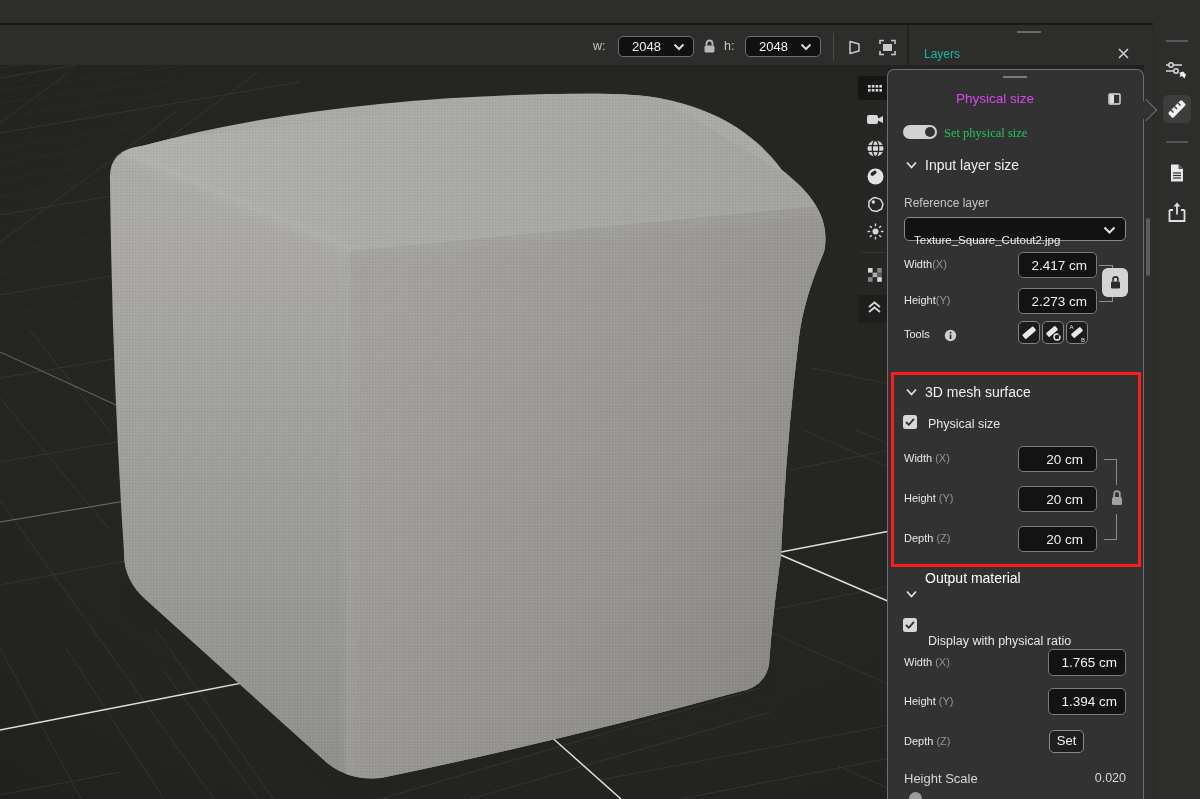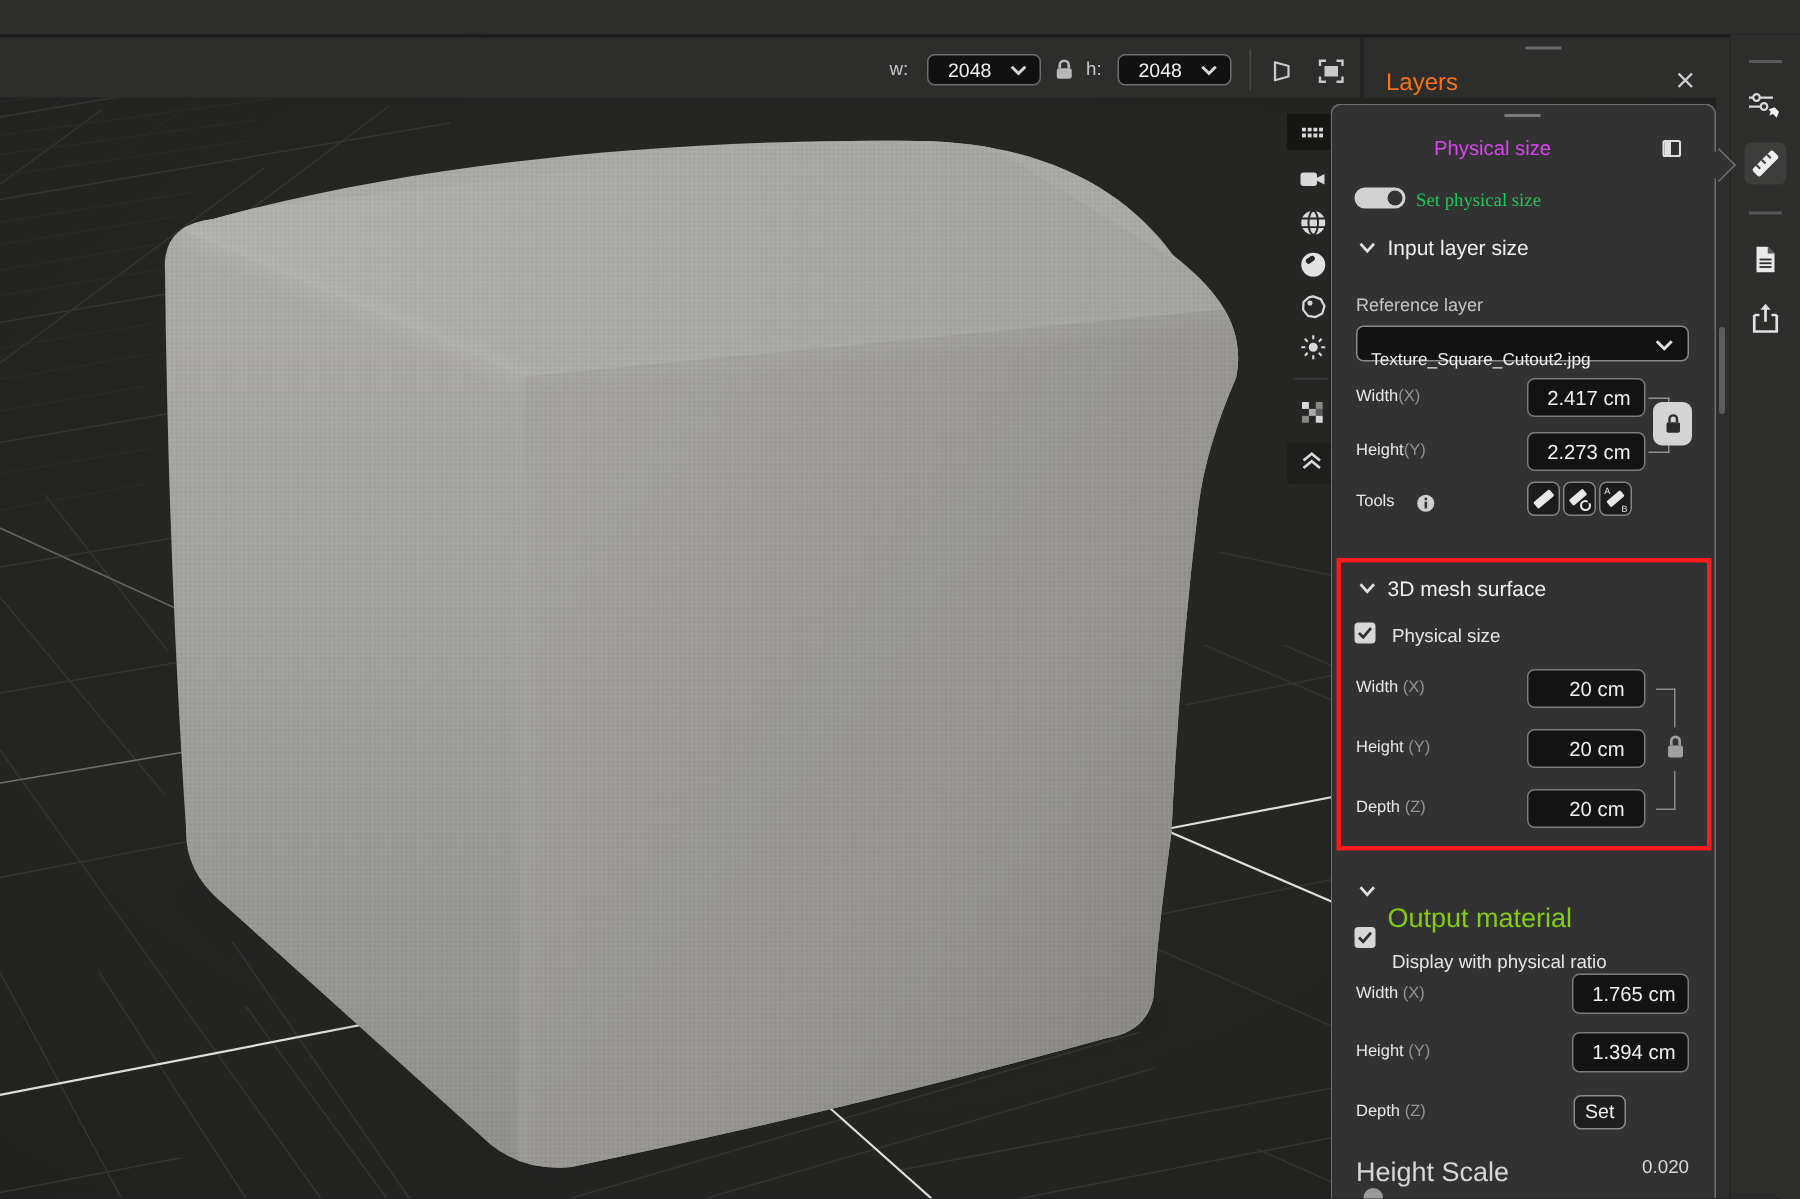--- a/index.html
+++ b/index.html
@@ -167,21 +167,21 @@
       <path d="M2,6 V2.5 H6"></path>
         <path d="M13,2.5 H17 V6"></path>
         <path d="M17,13 V16.5 H13"></path>
         <path d="M6,16.5 H2 V13"></path>
     </g>
     <rect x="5" y="6" width="9" height="7" fill="#c9c9c9"></rect>
   </svg>
 
   <div class="abs" style="left:907px;top:24.5px;width:1.5px;height:40px;background:#232322;"></div>
   <div class="abs" style="left:1017px;top:31px;width:24px;height:1.5px;background:#6a6a6a;"></div>
-  <div class="abs" style="left:924px;top:47px;color:#f97316;font-size:16px;">Layers</div>
+  <div class="abs" style="left:924px;top:47px;color:#14b8a6;font-size:12px;">Layers</div>
   <svg class="abs" style="left:1116px;top:46px;" width="15" height="15" viewBox="0 0 15 15">
     <path d="M3,3 L12,12 M12,3 L3,12" stroke="#cfcfcf" stroke-width="1.6"></path>
   </svg>
 
   <div class="abs" style="left:1144px;top:64px;width:9px;height:735px;background:#2e2e2d;"></div>
   <div class="abs" style="left:1153px;top:23px;width:1px;height:776px;background:#262625;"></div>
   <div class="abs" id="sidebar" style="left:1154px;top:23px;width:46px;height:776px;background:#2d2d2c;"></div>
   <div class="abs" style="left:1166px;top:40px;width:22px;height:2px;background:#5a5a5a;"></div>
 
   <div id="sideicons">
@@ -318,34 +318,34 @@
     <div class="abs" style="left:1116px;top:459px;width:1px;height:26px;background:#8a8a8a;"></div>
     <div class="abs" style="left:1116px;top:514px;width:1px;height:26px;background:#8a8a8a;"></div>
     <svg class="abs" style="left:1110px;top:489px;" width="14" height="18" viewBox="0 0 14 18">
       <rect x="2" y="8" width="10" height="8" rx="1.5" fill="#a0a0a0"></rect>
       <path d="M4.2,8 V5 a2.8,2.8 0 0 1 5.6,0 V8" stroke="#a0a0a0" stroke-width="1.8" fill="none"></path>
     </svg>
 
     <svg class="abs" style="left:905px;top:588px;" width="13" height="12" viewBox="0 0 13 12">
         <path d="M2,3.5 L6.5,8.5 L11,3.5" stroke="#e0e0e0" stroke-width="1.8" fill="none"></path>
       </svg>
-    <div class="abs" style="left:925px;top:602px;color:#84cc16;font-size:18px;">Output material</div>
+    <div class="abs" style="left:925px;top:570px;color:#ffffff;font-size:14px;">Output material</div>
     <div class="abs" style="left:903px;top:618px;width:14px;height:14px;background:#d7d7d7;border-radius:2.5px;">
       <svg width="14" height="14" viewBox="0 0 14 14">
           <path d="M3,7 L5.8,9.8 L11,3.8" stroke="#2c2c2c" stroke-width="1.8" fill="none"></path>
         </svg>
     </div>
     <div class="abs" style="left:928px;top:620px;color:#e5e5e5;font-size:12.5px;margin-top:14px;">Display with physical ratio</div>
     <div class="abs lbl" style="left:904px;top:656px;">Width <span class="dim">(X)</span></div>
     <div class="abs inp" style="left:1048px;top:649px;width:78px;height:27px;padding-right:8px;">1.765 cm</div>
     <div class="abs lbl" style="left:904px;top:695px;">Height <span class="dim">(Y)</span></div>
     <div class="abs inp" style="left:1048px;top:688px;width:78px;height:27px;padding-right:8px;">1.394 cm</div>
     <div class="abs lbl" style="left:904px;top:735px;">Depth <span class="dim">(Z)</span></div>
     <div class="abs" style="left:1049px;top:730px;width:35px;height:23px;background:#1e1e1e;border:1px solid #8a8a8a;border-radius:5px;color:#f0f0f0;font-size:13px;text-align:center;line-height:20px;">Set</div>
-    <div class="abs" style="left:904px;top:771px;color:#d6d6d6;font-size:18px;text-align:center;">Height Scale</div>
+    <div class="abs" style="left:904px;top:771px;color:#d6d6d6;font-size:13px;text-align:center;">Height Scale</div>
     <div class="abs" style="left:1046px;top:771px;width:80px;text-align:right;color:#d6d6d6;font-size:12.5px;">0.020</div>
     <div class="abs" style="left:909px;top:792px;width:13px;height:13px;border-radius:50%;background:#9a9a9a;"></div>
   </div>
 
   <div class="abs" id="ministrip" style="left:858px;top:76px;width:29px;height:247px;background:#262625;border-radius:0 0 3px 3px;"></div>
   <div id="stripicons">
 
     <div class="abs" style="left:858px;top:76px;width:29px;height:24px;background:#161615;"></div>
 
     <svg class="abs" style="left:868px;top:85px;" width="14" height="7" viewBox="0 0 14 7">

